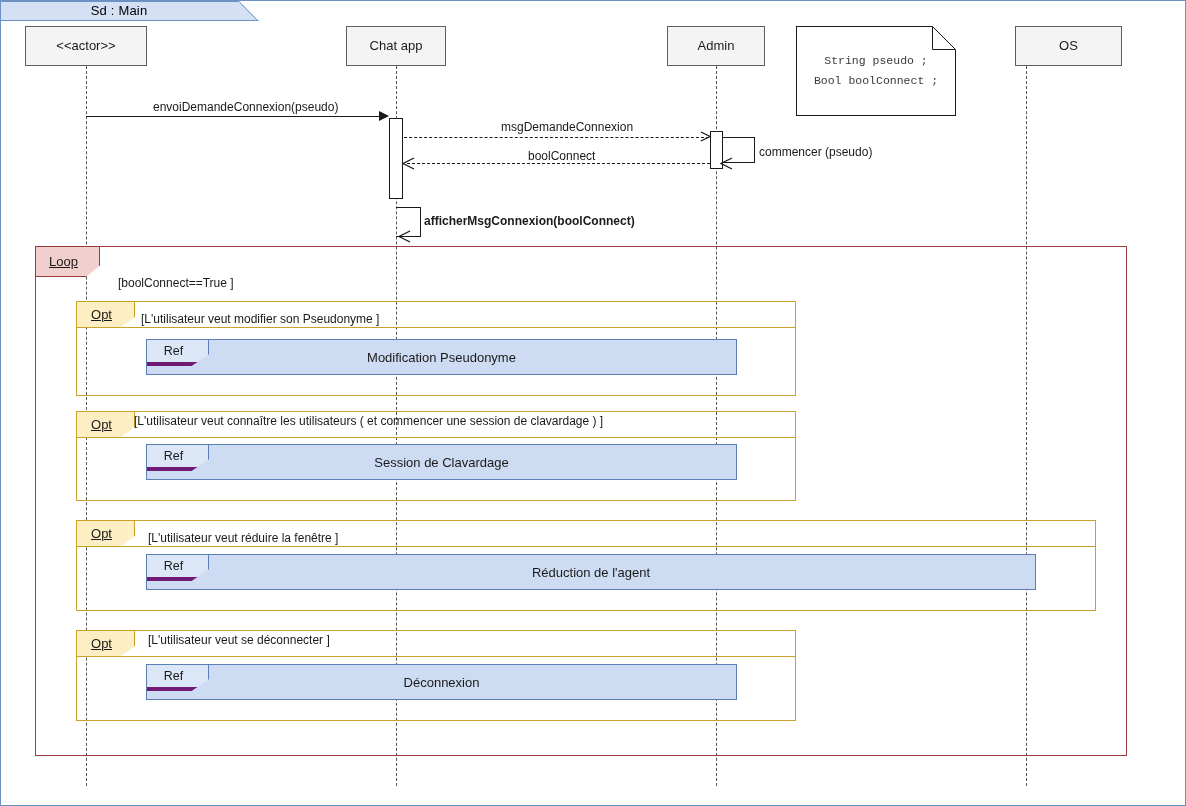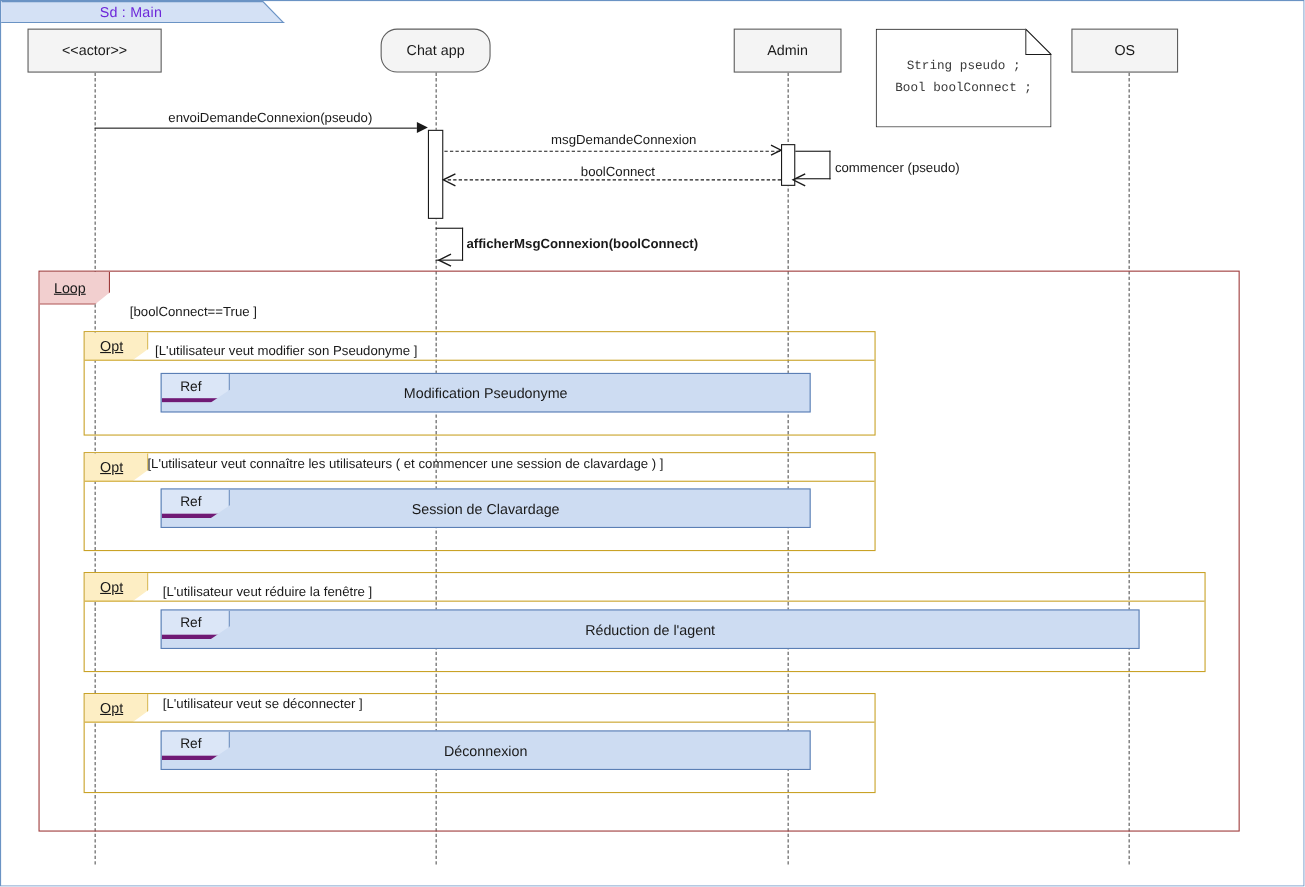--- a/index.html
+++ b/index.html
@@ -33,21 +33,21 @@
     background: #d4e1f5;
     border-right: 0;
     border-bottom: 1px solid #6a93c4;
     box-sizing: border-box;
     clip-path: polygon(0 0, 238px 0, 258px 20px, 0 20px);
     display: flex;
     align-items: center;
     justify-content: center;
     padding-right: 22px;
     font-size: 13px;
-    color: #6d28d9;
+    color: #000000;
     letter-spacing: 0.2px;
   }
   .frame-tab-edge {
     position: absolute;
     left: 0; top: 0;
     width: 258px; height: 20px;
     pointer-events: none;
   }
 
   
@@ -263,29 +263,29 @@
 
   <div class="lifeline" style="left:85px; top:65px; height:720px;"></div>
   <div class="lifeline" style="left:395px; top:65px; height:720px;"></div>
   <div class="lifeline" style="left:715px; top:65px; height:720px;"></div>
   <div class="lifeline" style="left:1025px; top:65px; height:720px;"></div>
 
   <div class="participant" style="left:24px; top:25px; width:122px; height:40px;">
     <span class="stereo">&lt;&lt;actor&gt;&gt;</span>
   </div>
 
-  <div class="participant" style="left:345px; top:25px; width:100px; height:40px;border-radius:15px;">
+  <div class="participant" style="left:345px; top:25px; width:100px; height:40px;">
     <span>Chat app</span>
   </div>
 
   <div class="participant" style="left:666px; top:25px; width:98px; height:40px;">
     <span>Admin</span>
   </div>
 
-  <div class="participant" style="left:973px; top:25px; width:97px; height:40px;">
+  <div class="participant" style="left:1014px; top:25px; width:107px; height:40px;">
     <span>OS</span>
   </div>
 
   <div class="note" style="left:795px; top:25px; width:160px; height:90px;">
     <div class="note-body"></div>
     <svg class="note-fold" viewBox="0 0 24 24">
       <path d="M0 0 L24 24 L0 24 Z" fill="#ffffff" stroke="none"></path>
       <path d="M0.5 0.5 L23.5 23.5 L0.5 23.5 Z" fill="none" stroke="#1a1a1a" stroke-width="1"></path>
     </svg>
     <div class="note-text">

